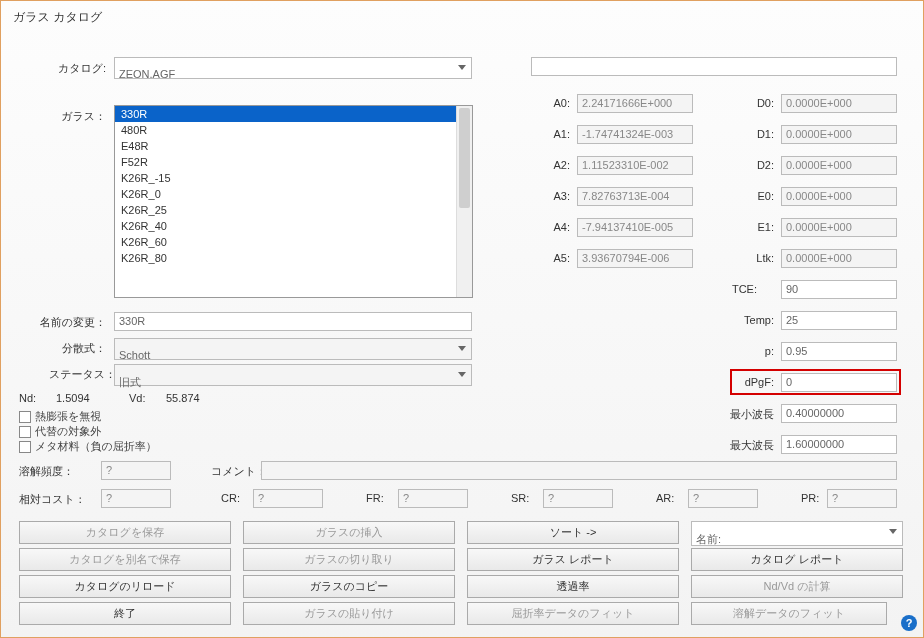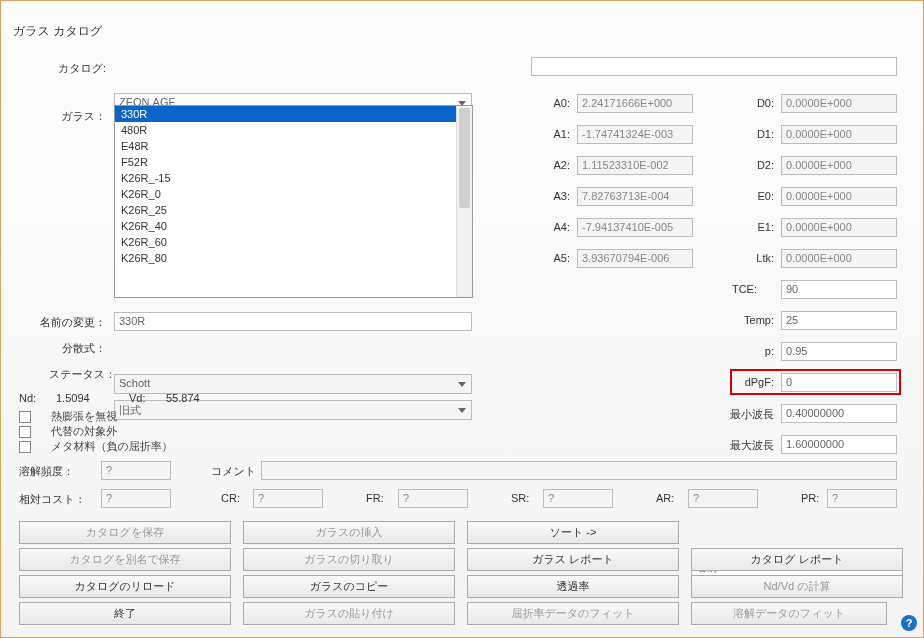--- a/index.html
+++ b/index.html
@@ -1,32 +1,32 @@
 <!DOCTYPE html>
 <html><head>
 <meta charset="utf-8">
 <style>
   * { box-sizing: border-box; font-family: "Yu Gothic UI", "Meiryo", sans-serif; font-size: 11px; }
   body { margin: 0; padding: 0; background: #fff; }
   .window { width: 924px; height: 638px; border: 1px solid #e0a060; background: linear-gradient(#fdfdfd,#f3f3f3); position: relative; }
-  .title { position:absolute; left:12px; top:22px; font-size:12px; color:#333; }
+  .title { position:absolute; left:12px; top:8px; font-size:12px; color:#333; }
   .lbl { color:#333; text-align:right; }
   .field { background:#fff; border:1px solid #bbb; padding:2px 4px; color:#666; height:19px; }
   .field.ro { background:#f4f4f4; color:#888; }
   .listbox { position:absolute; left:113px; top:104px; width:359px; height:193px; border:1px solid #999; background:#fff; overflow:hidden; }
   .listbox .item { padding:2px 6px; color:#333; cursor:default; }
   .listbox .item.sel { background:#0a63c9; color:#fff; }
   .scrollbar { position:absolute; right:0; top:0; bottom:0; width:16px; background:#f0f0f0; border-left:1px solid #ddd; }
   .thumb { position:absolute; left:2px; right:2px; top:2px; height:100px; background:#cfcfcf; border-radius:2px; }
   .btn { border:1px solid #aaa; background:linear-gradient(#f8f8f8,#e9e9e9); text-align:center; padding:3px 0; color:#333; }
   .btn.dis { color:#999; }
-  .chk { display:flex; align-items:center; gap:20px; color:#444; }
+  .chk { display:flex; align-items:center; gap:4px; color:#444; }
   .chk .box { width:12px; height:12px; border:1px solid #888; background:#fff; }
   .help { position:absolute; right:6px; bottom:6px; width:16px; height:16px; border-radius:50%; background:#1a6fc9; color:#fff; text-align:center; line-height:16px; font-weight:bold; font-size:11px; }
-  .dd { background:#fff; border:1px solid #bbb; padding:2px 4px; color:#666; height:20px; position:relative;margin-top:36px; }
+  .dd { background:#fff; border:1px solid #bbb; padding:10px 4px; color:#666; height:20px; position:relative; }
   .dd::after { content:""; position:absolute; right:5px; top:7px; border-left:4px solid transparent; border-right:4px solid transparent; border-top:5px solid #666; }
   .highlight { position:absolute; border:2px solid #d40000; pointer-events:none; }
 </style>
 </head>
 <body>
 
 <div class="window">
   <div class="title">ガラス カタログ</div>
 
   <div class="lbl" style="position:absolute;left:50px;top:60px;width:55px">カタログ:</div>

